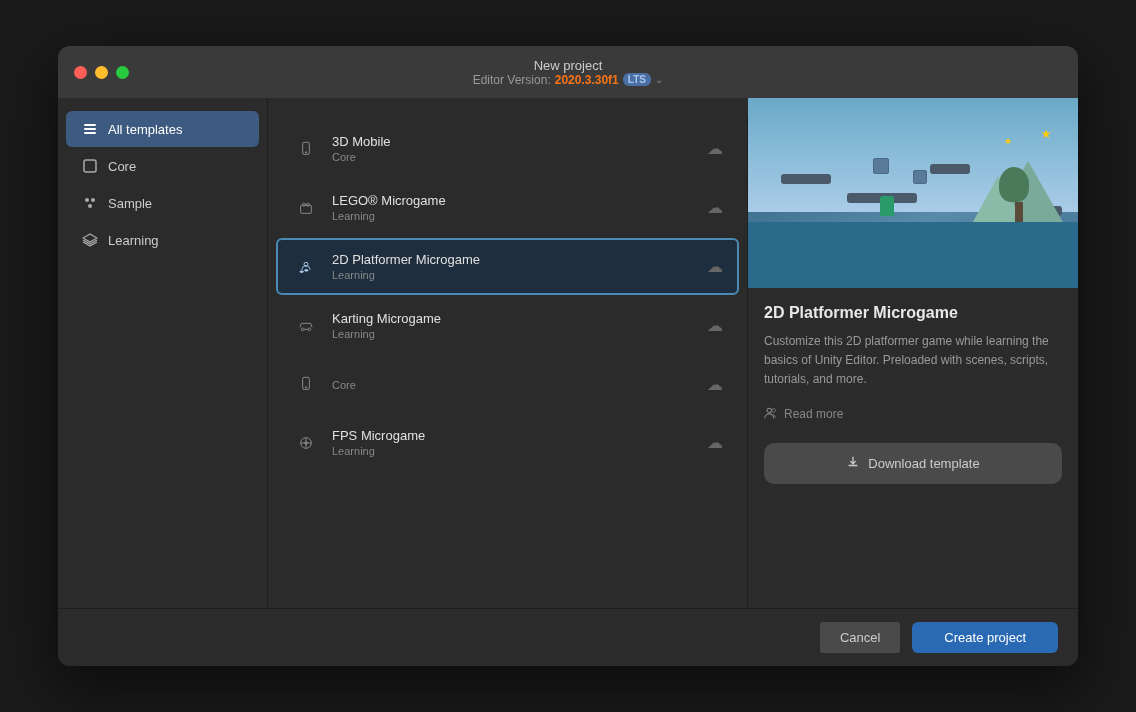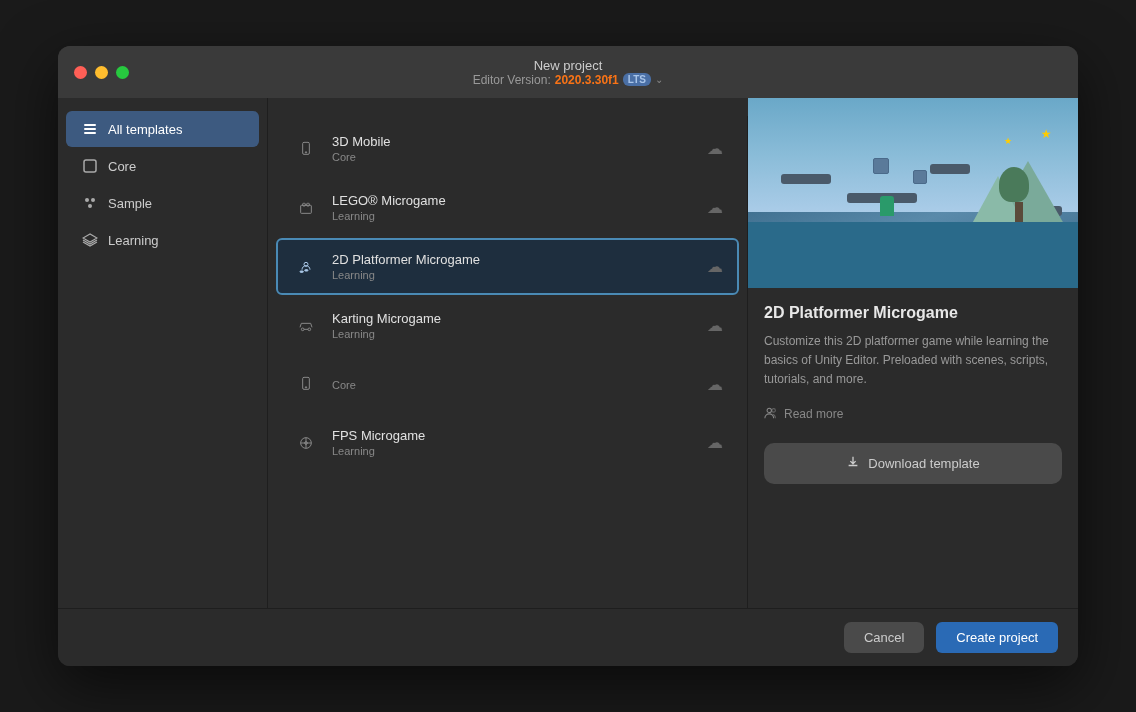--- a/index.html
+++ b/index.html
@@ -318,27 +318,27 @@
       align-items: center;
       justify-content: flex-end;
       padding: 0 20px;
       gap: 12px;
       flex-shrink: 0;
     }
     .btn-cancel {
       padding: 8px 20px;
       background: #4a4a4a;
       border: none;
-      border-radius: 7px;
+      border-radius: 2px;
       color: #cccccc;
       font-size: 13px;
       cursor: pointer;
     }
     .btn-create {
-      padding: 8px 20px;
+      padding: 8px 32px;
       background: #2a6ab5;
       border: none;
       border-radius: 6px;
       color: #ffffff;
       font-size: 13px;
       cursor: pointer;
       font-weight: 500;
     }
     
     .icon-list svg, .icon-cube svg, .icon-sample svg, .icon-learning svg,

